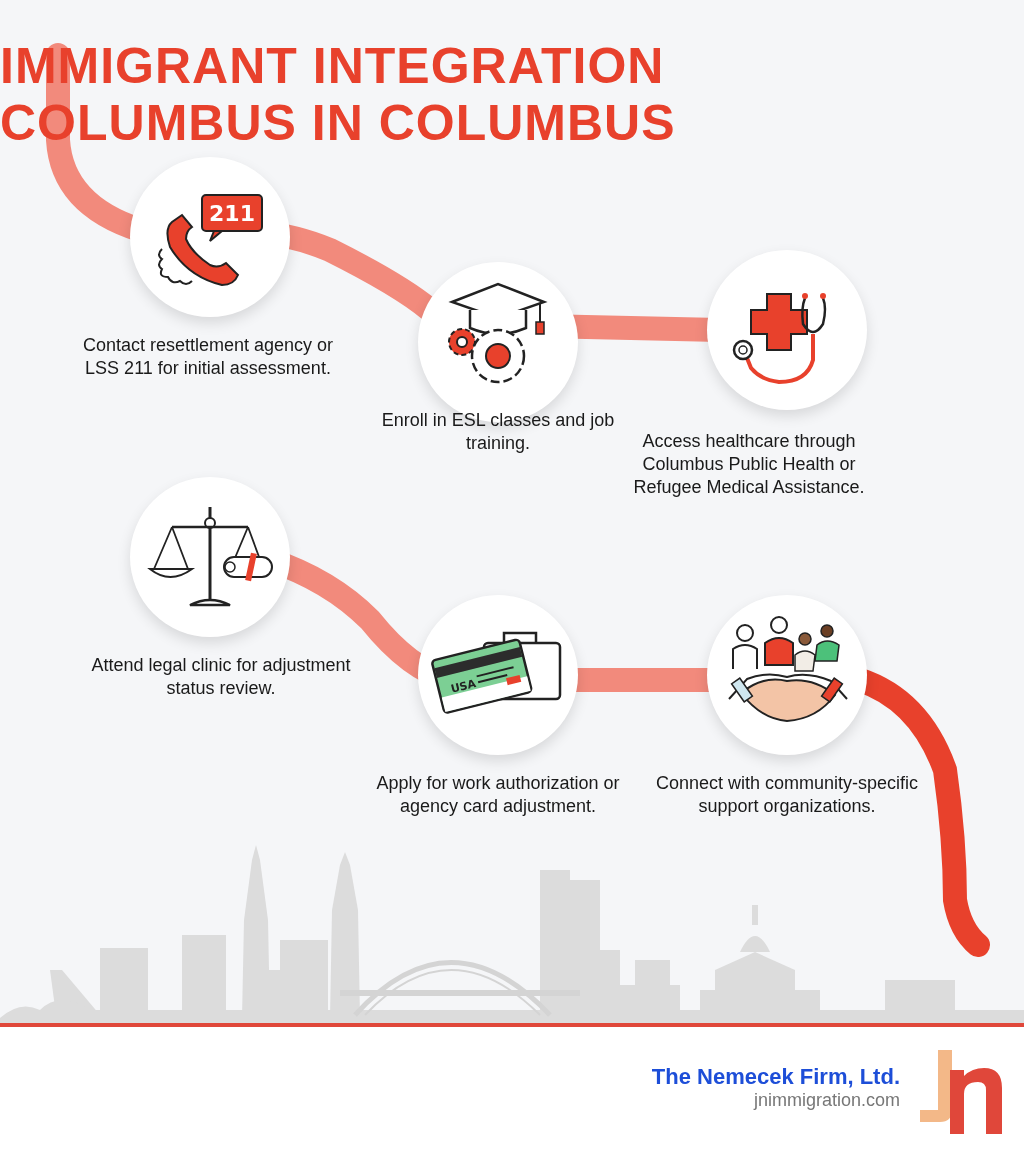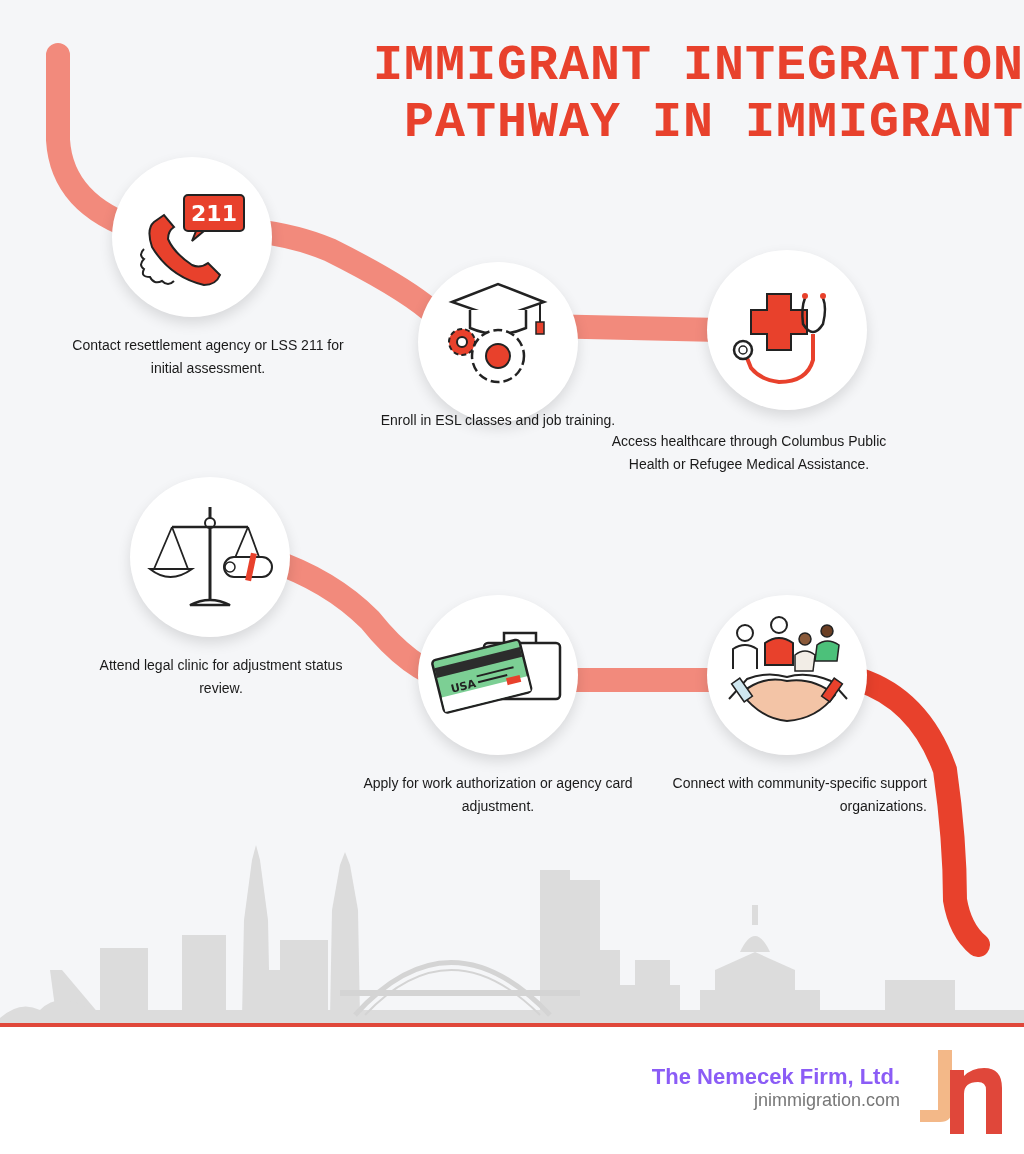--- a/index.html
+++ b/index.html
@@ -3,41 +3,41 @@
 <meta charset="utf-8">
 <style>
   html, body { margin: 0; padding: 0; }
   body {
     width: 1024px; height: 1154px; position: relative; overflow: hidden;
     background: #f5f6f8;
     font-family: "Liberation Sans", "DejaVu Sans", sans-serif;
   }
   .path-svg { position: absolute; left: 0; top: 0; width: 1024px; height: 1154px; }
   .title {
-    position: absolute; left: 0; width: 1024px; text-align: right;
+    position: absolute; left: 0; width: 1024px; text-align: left;
     color: #e8412c; font-weight: 700; font-size: 50px; line-height: 58px;
-    letter-spacing: 1px; font-family: Liberation Mono, monospace;
+    letter-spacing: 1px; font-family: Liberation Sans, sans-serif;
   }
   .title.l1 { top: 37px; }
   .title.l2 { top: 94px; }
   .step-circle {
     position: absolute; width: 160px; height: 160px; border-radius: 50%;
     background: #ffffff; box-shadow: 0 6px 14px rgba(0,0,0,0.12);
   }
   .step-circle svg { position: absolute; left: 0; top: 0; width: 160px; height: 160px; }
   .step-text {
     position: absolute; text-align: center; color: #1a1a1a;
-    font-size: 14px; line-height: 23px; width: 280px;
+    font-size: 18px; line-height: 23px; width: 280px;
   }
   .skyline { position: absolute; left: 0; top: 840px; width: 1024px; height: 185px; }
   .footer-line { position: absolute; left: 0; top: 1023px; width: 1024px; height: 4px; background: #e0473a; }
   .footer { position: absolute; left: 0; top: 1027px; width: 1024px; height: 127px; background: #ffffff; }
   .firm-name {
     position: absolute; right: 124px; top: 1064px; font-weight: 700;
-    font-size: 22px; color: #8b5cf6; text-align: right;
+    font-size: 22px; color: #1d4ed8; text-align: right;
   }
   .firm-url {
     position: absolute; right: 124px; top: 1090px; font-size: 18px; color: #777;
     text-align: right;
   }
   .logo { position: absolute; left: 920px; top: 1050px; width: 85px; height: 85px; }
 </style>
 </head>
 <body>
 
@@ -48,23 +48,23 @@
       <stop offset="0.8" stop-color="#f28a7c"></stop>
       <stop offset="1" stop-color="#e8412c"></stop>
     </linearGradient>
   </defs>
   <path d="M58 55 L58 140 Q62 205 140 230 Q260 220 330 250 Q400 285 430 310 Q470 325 500 325 L720 330" fill="none" stroke="#f28a7c" stroke-width="24" stroke-linecap="round"></path>
   <path d="M270 560 Q330 580 370 620 Q410 670 450 680 L720 680" fill="none" stroke="#f28a7c" stroke-width="24" stroke-linecap="round"></path>
   <path d="M860 680 Q920 700 945 770 Q955 840 955 900 Q960 930 978 945" fill="none" stroke="#e8412c" stroke-width="24" stroke-linecap="round"></path>
 </svg>
 
 <div class="title l1">IMMIGRANT INTEGRATION</div>
-<div class="title l2">PATHWAY IN IMMIGRANT</div>
+<div class="title l2">COLUMBUS IN COLUMBUS</div>
 
-<div class="step-circle" style="left:112px;top:157px;">
+<div class="step-circle" style="left:130px;top:157px;">
   <svg viewBox="0 0 160 160">
     <rect x="72" y="38" width="60" height="36" rx="4" fill="#e8412c" stroke="#222" stroke-width="2"></rect>
     <path d="M84 74 L80 84 L92 74 Z" fill="#e8412c" stroke="#222" stroke-width="2"></path>
     <text x="102" y="64" text-anchor="middle" font-size="22" font-weight="700" fill="#fff" font-family="DejaVu Sans, sans-serif">211</text>
     <path d="M42 65 Q34 72 40 90 Q58 120 92 128 Q104 128 108 118 L96 106 Q88 112 80 108 Q62 96 56 82 Q56 74 62 70 L52 58 Z" fill="#e8412c" stroke="#222" stroke-width="2"></path>
     <path d="M32 92 q-6 6 0 10 q-6 6 0 10 q-4 8 6 8 q4 8 12 4 q6 6 12 0" fill="none" stroke="#222" stroke-width="2"></path>
   </svg>
 </div>
 <div class="step-text" style="left:68px;top:334px;">Contact resettlement agency or LSS 211 for initial assessment.</div>
 
@@ -137,21 +137,21 @@
     <circle cx="98" cy="44" r="6" fill="#8a5a3a" stroke="#222" stroke-width="1.5"></circle>
     <path d="M88 76 L88 60 Q98 52 108 60 L106 76 Z" fill="#f2ede6" stroke="#222" stroke-width="1.5"></path>
     <circle cx="120" cy="36" r="6" fill="#6b3f24" stroke="#222" stroke-width="1.5"></circle>
     <path d="M108 66 L110 50 Q120 42 132 50 L130 66 Z" fill="#4cc17a" stroke="#222" stroke-width="1.5"></path>
     <path d="M22 104 L40 84 Q60 76 80 82 Q100 76 124 86 L140 104" fill="none" stroke="#222" stroke-width="2"></path>
     <path d="M34 98 Q56 80 80 86 Q106 82 128 100 Q110 124 80 126 Q54 124 34 98 Z" fill="#f3c4a6" stroke="#222" stroke-width="2"></path>
     <rect x="30" y="84" width="10" height="22" fill="#cfe7f0" stroke="#222" stroke-width="1.5" transform="rotate(-35 35 95)"></rect>
     <rect x="120" y="84" width="10" height="22" fill="#e8412c" stroke="#222" stroke-width="1.5" transform="rotate(35 125 95)"></rect>
   </svg>
 </div>
-<div class="step-text" style="left:647px;top:772px;text-align:right;">Connect with community-specific support organizations.</div>
+<div class="step-text" style="left:647px;top:772px;">Connect with community-specific support organizations.</div>
 
 <svg class="skyline" viewBox="0 0 1024 185">
   <g fill="#dcdcdc">
     <path d="M50 130 L62 130 L100 175 L56 175 Z"></path>
     <rect x="100" y="108" width="48" height="70"></rect>
     <rect x="182" y="95" width="44" height="83"></rect>
     <path d="M244 80 L252 20 L256 5 L260 20 L268 80 L270 178 L242 178 Z"></path>
     <rect x="280" y="100" width="48" height="78"></rect>
     <path d="M332 70 L340 25 L345 12 L350 25 L358 70 L360 178 L330 178 Z"></path>
     <rect x="248" y="130" width="40" height="48"></rect>

